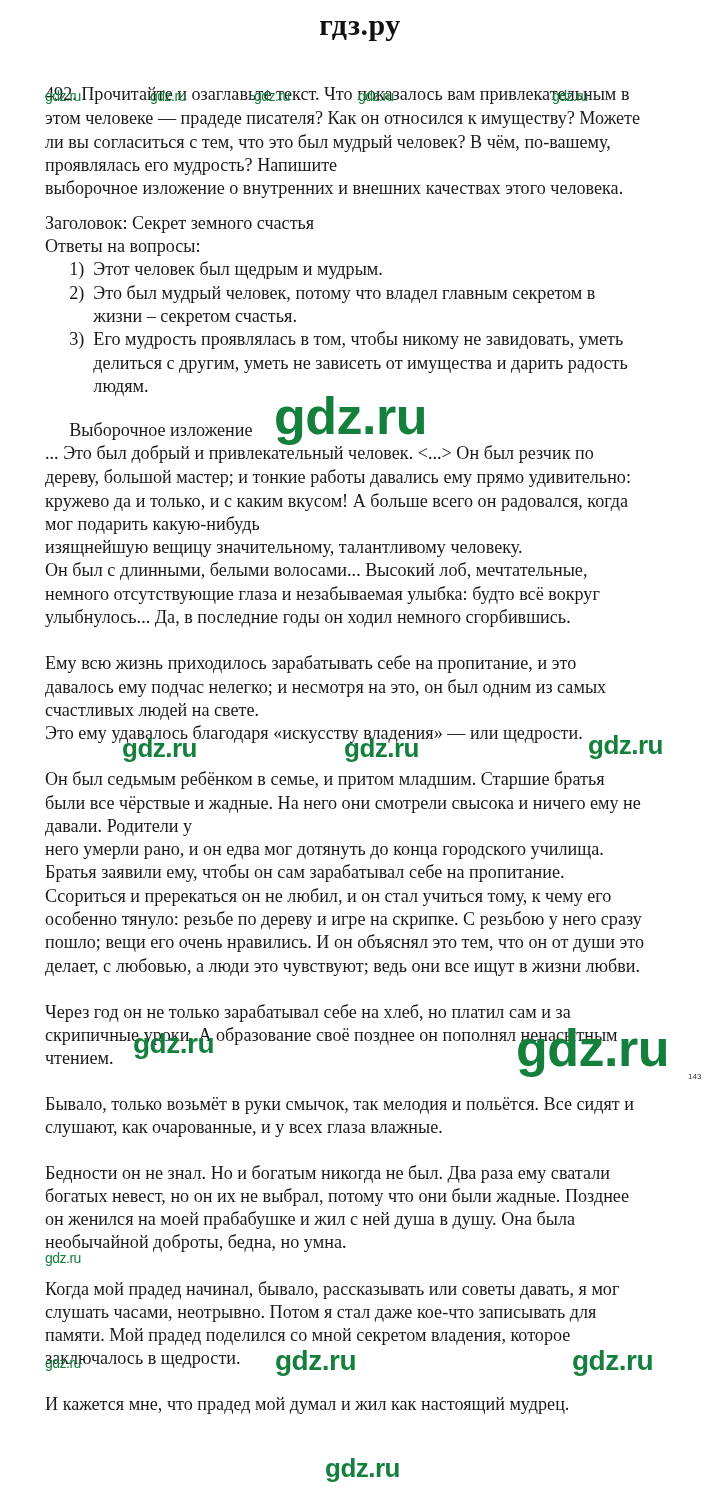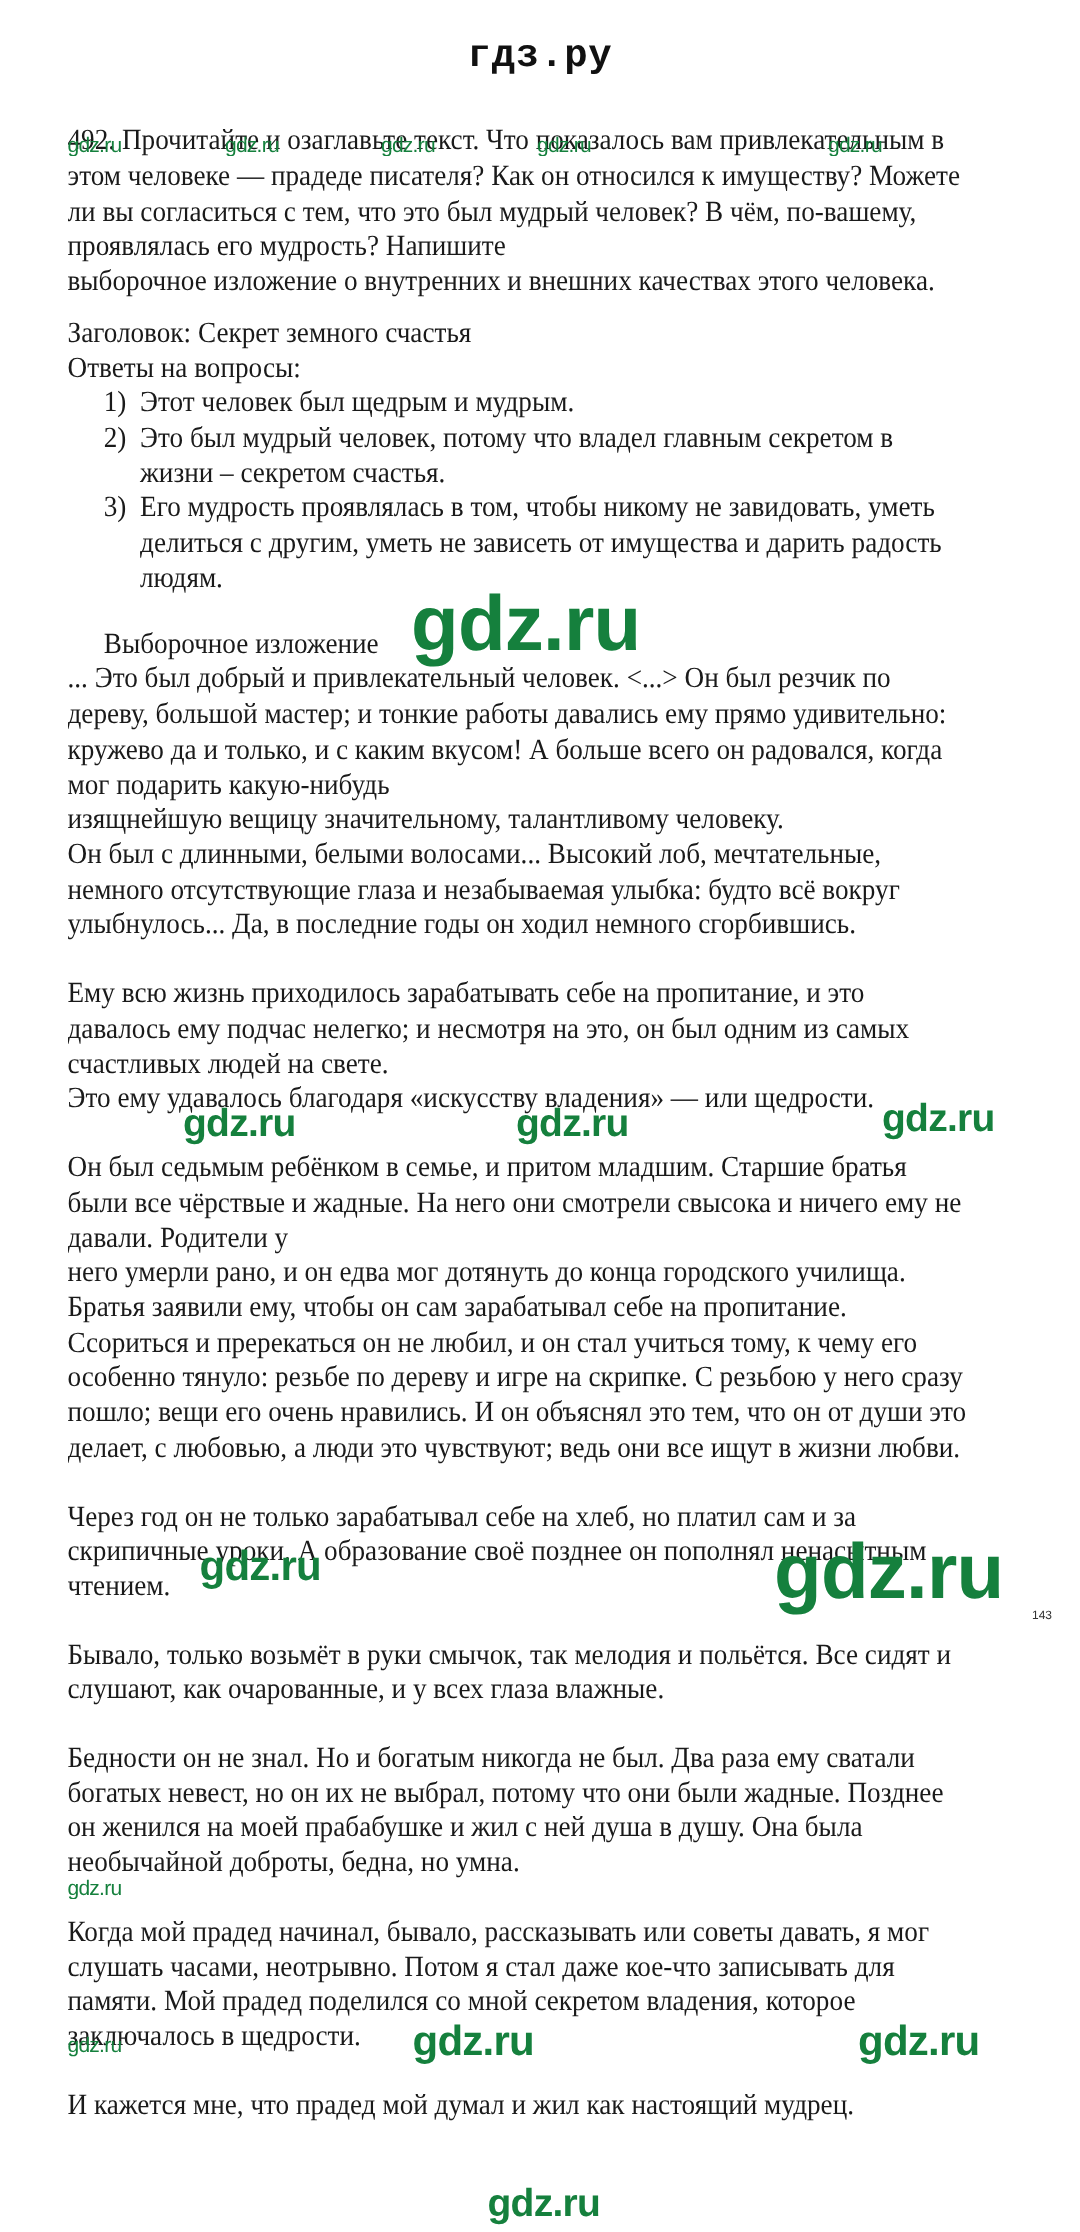--- a/index.html
+++ b/index.html
@@ -6,23 +6,23 @@
   body {
     width: 720px; height: 1488px; position: relative; overflow: hidden;
     font-family: "Liberation Serif", "DejaVu Serif", serif;
     color: #1a1a1a;
   }
   .site-header {
     position: absolute; top: 0; left: 0; width: 720px; height: 50px;
     text-align: center;
   }
   .site-title {
-    display: inline-block; margin-top: 22px;
-    font-family: Liberation Mono, monospace;
-    font-weight: bold; font-size: 26px; color: #111;
+    display: inline-block; margin-top: 8px;
+    font-family: Liberation Serif, serif;
+    font-weight: bold; font-size: 30px; color: #111;
     letter-spacing: 0.5px;
   }
   .doc {
     position: absolute; left: 45px; top: 0; width: 670px;
     font-size: 19.5px; line-height: 24px;
     transform: scaleX(0.93); transform-origin: left top;
   }
   .line { position: absolute; left: 0; white-space: nowrap; }
   .wm {
     position: absolute; white-space: nowrap;

